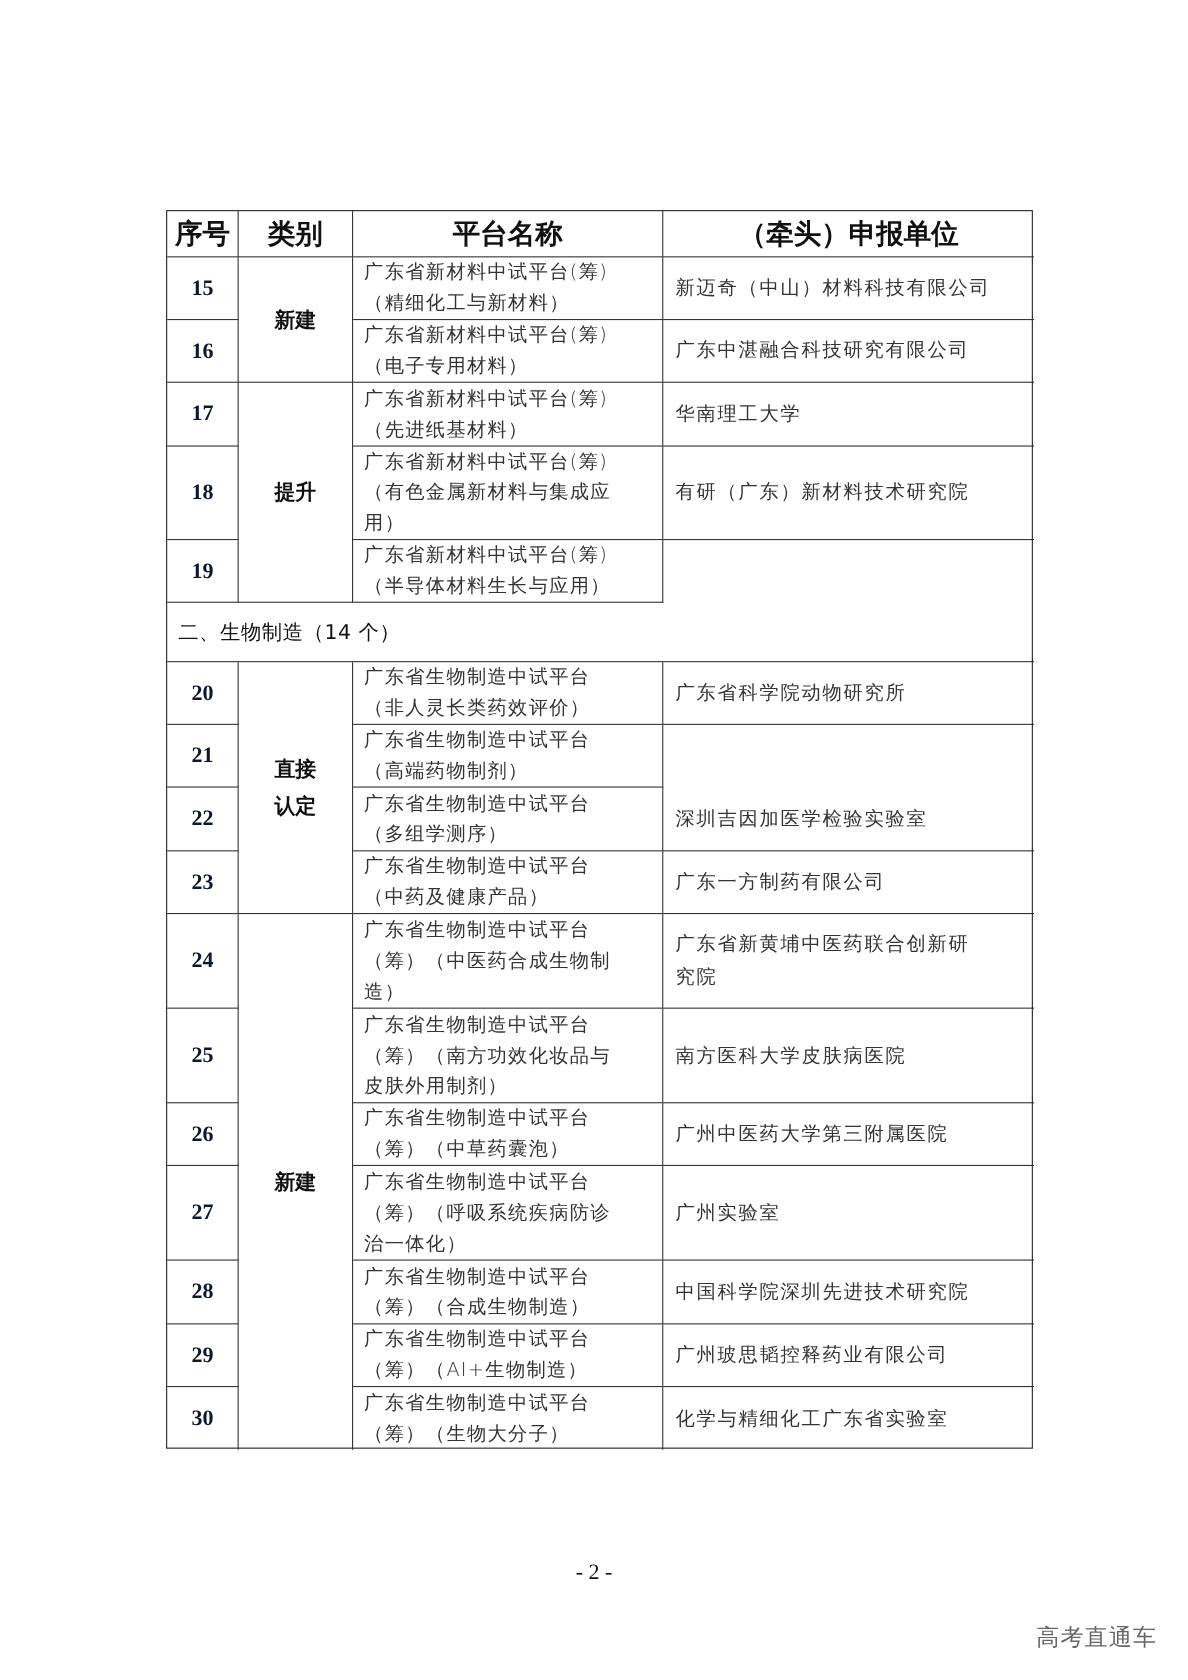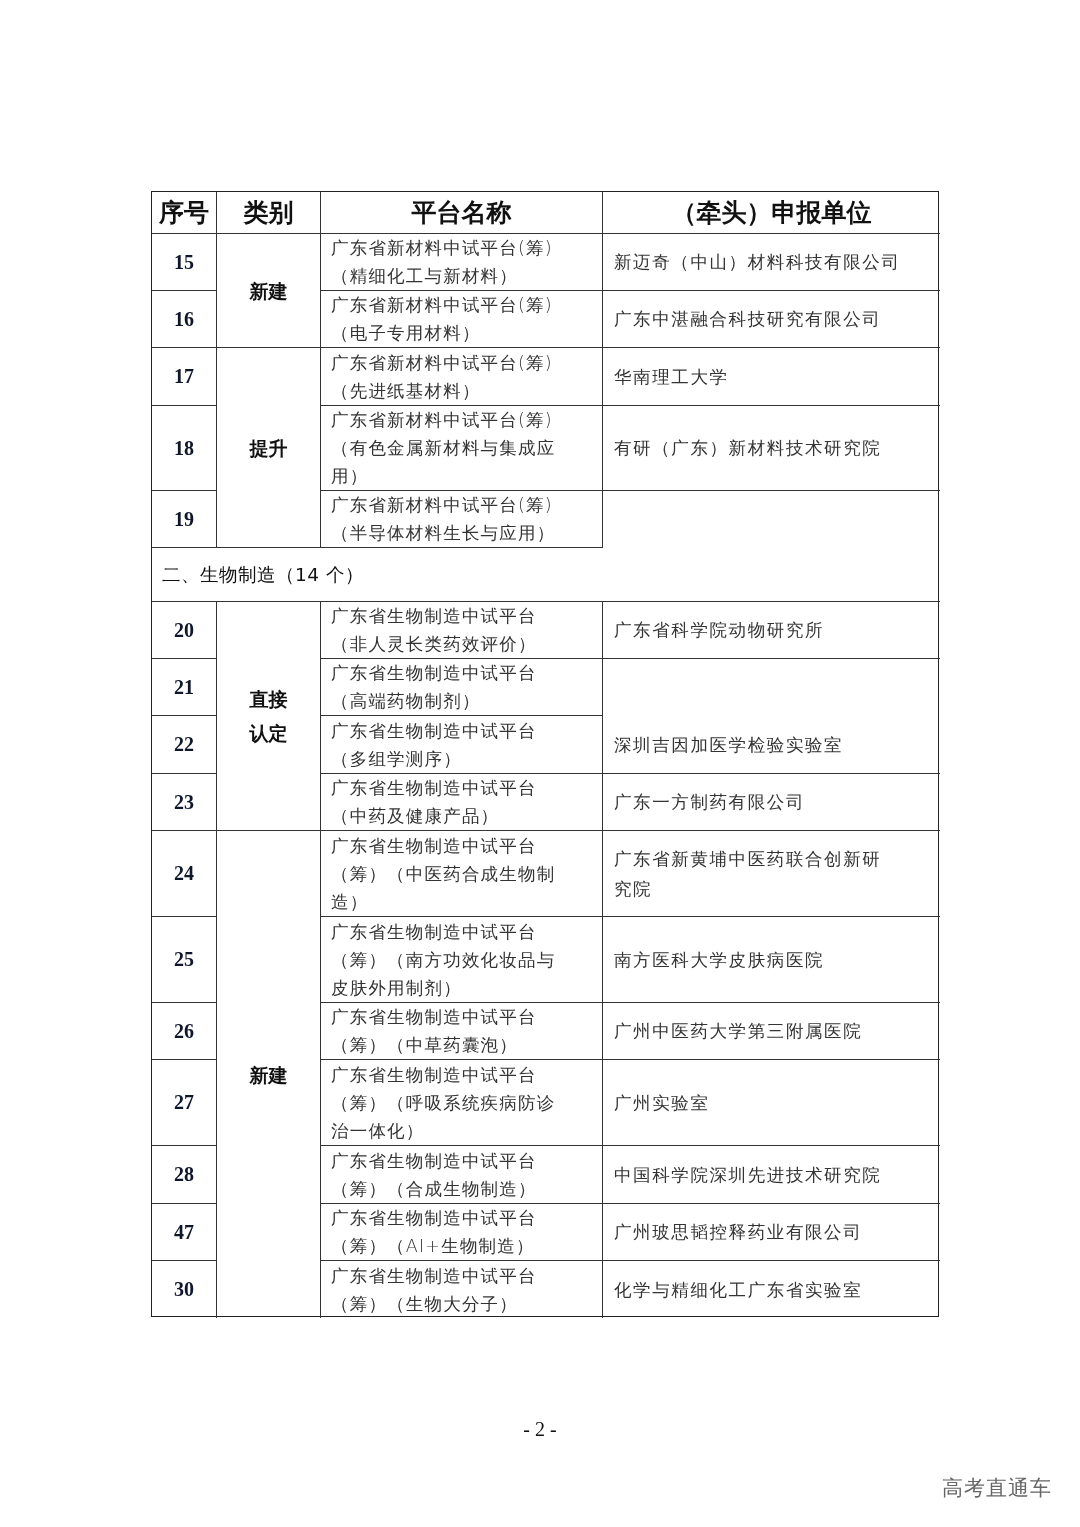--- a/index.html
+++ b/index.html
@@ -112,21 +112,21 @@
   <div class="cell plat" style="left:169px;top:868px;width:282px;height:86px;">广东省生物制造中试平台
 （筹）（呼吸系统疾病防诊
 治一体化）</div>
   <div class="cell unit" style="left:451px;top:868px;width:337px;height:86px;border-right:none;">广州实验室</div>
 
   <div class="cell num" style="left:0;top:954px;width:65px;height:58px;">28</div>
   <div class="cell plat" style="left:169px;top:954px;width:282px;height:58px;">广东省生物制造中试平台
 （筹）（合成生物制造）</div>
   <div class="cell unit" style="left:451px;top:954px;width:337px;height:58px;border-right:none;">中国科学院深圳先进技术研究院</div>
 
-  <div class="cell num" style="left:0;top:1012px;width:65px;height:57px;">47</div>
+  <div class="cell num" style="left:0;top:1012px;width:65px;height:57px;">29</div>
   <div class="cell plat" style="left:169px;top:1012px;width:282px;height:57px;">广东省生物制造中试平台
 （筹）（AI+生物制造）</div>
   <div class="cell unit" style="left:451px;top:1012px;width:337px;height:57px;border-right:none;">广州玻思韬控释药业有限公司</div>
 
   <div class="cell num" style="left:0;top:1069px;width:65px;height:57px;border-bottom:none;">30</div>
   <div class="cell plat" style="left:169px;top:1069px;width:282px;height:57px;border-bottom:none;">广东省生物制造中试平台
 （筹）（生物大分子）</div>
   <div class="cell unit" style="left:451px;top:1069px;width:337px;height:57px;border-right:none;border-bottom:none;">化学与精细化工广东省实验室</div>
 </div>
 

